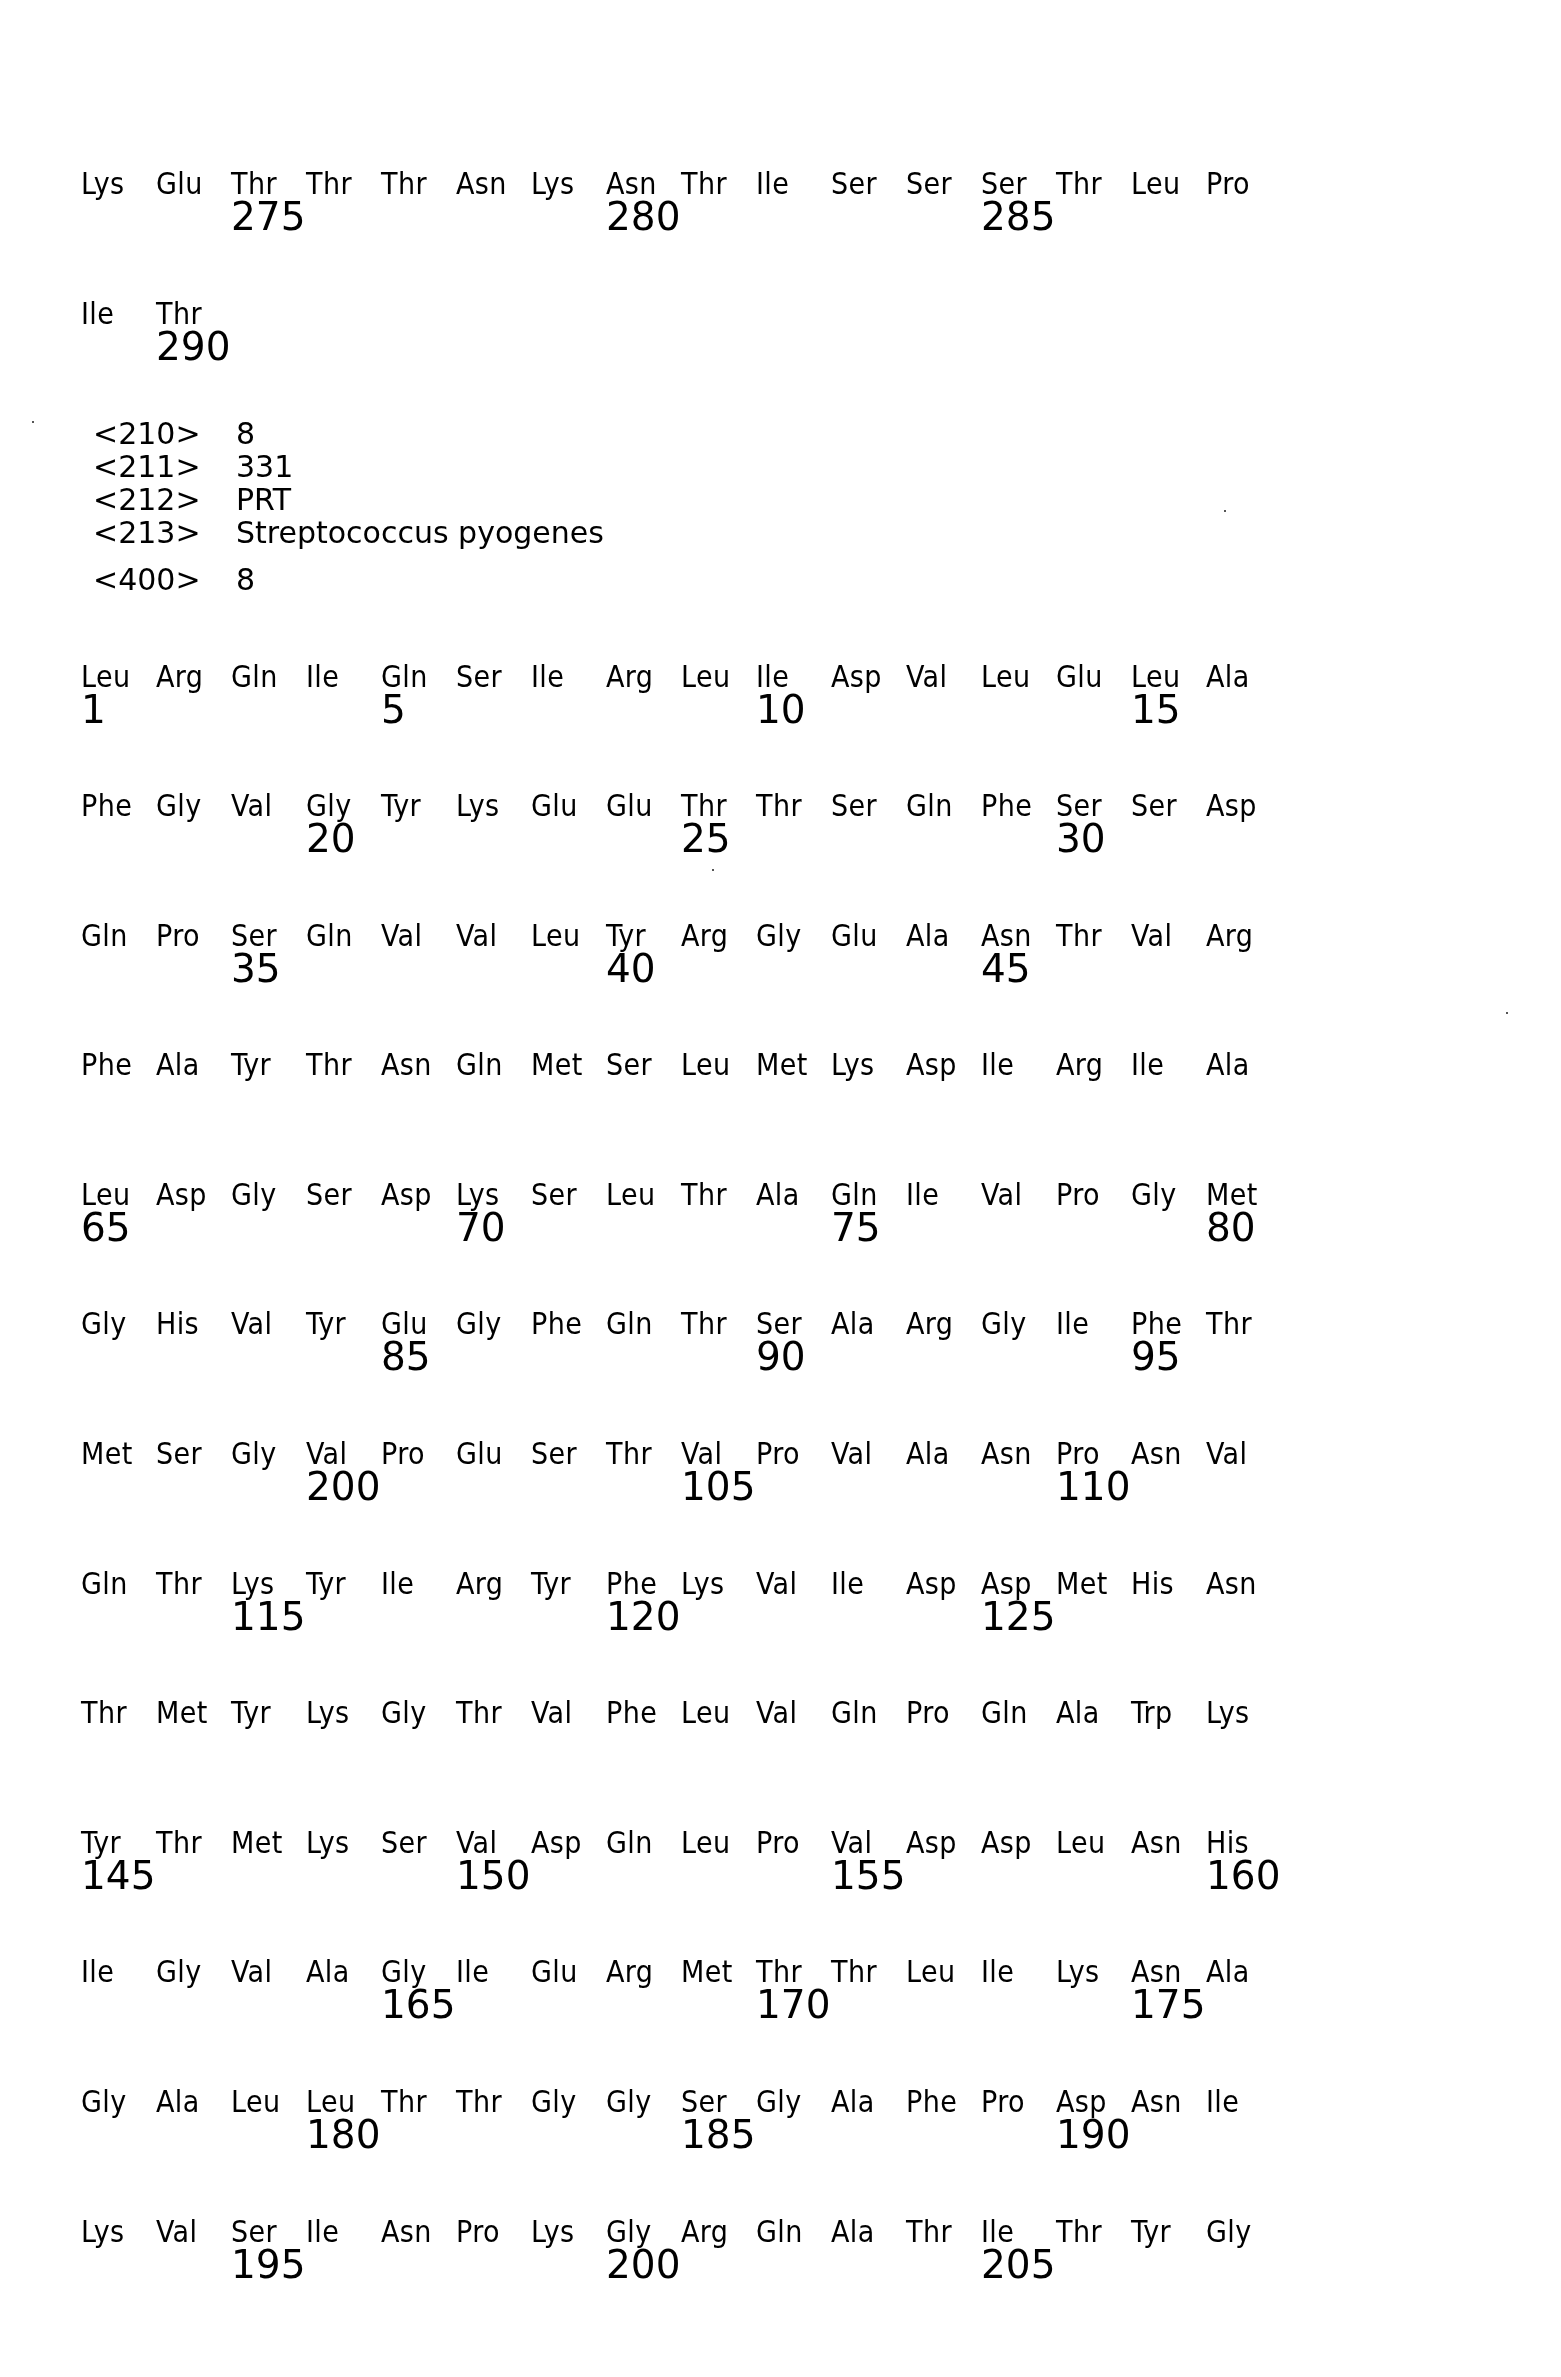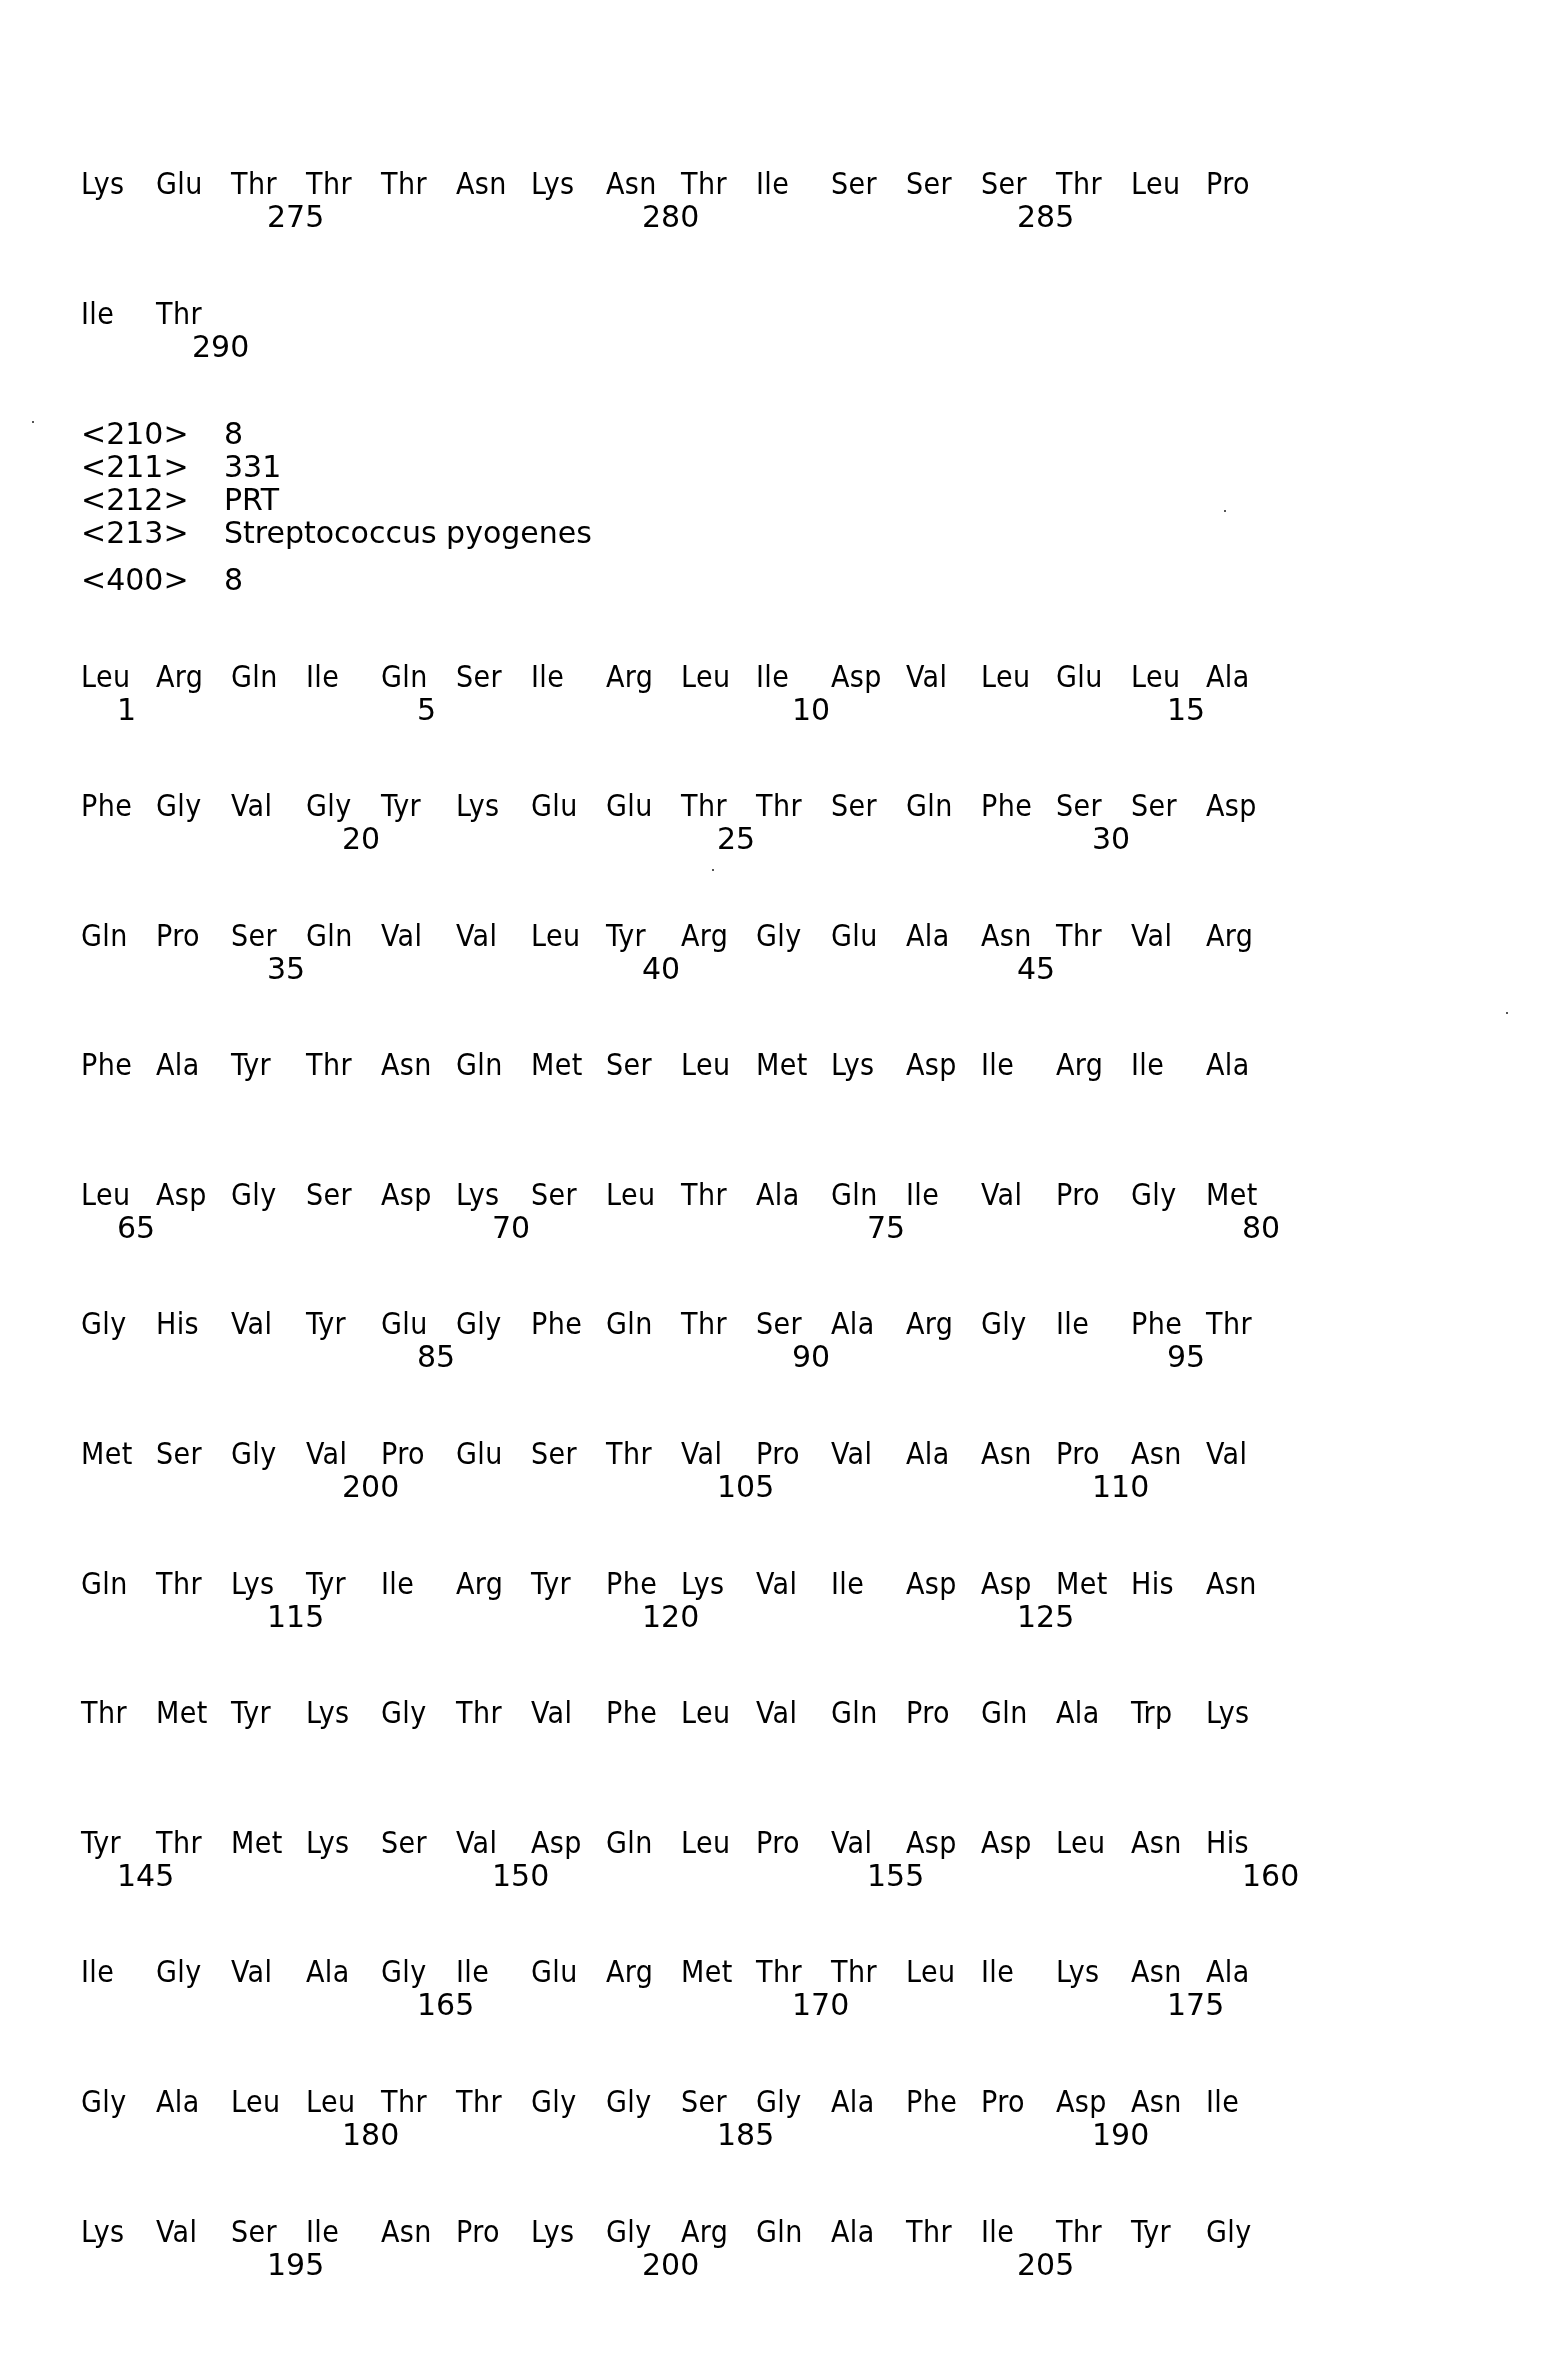--- a/index.html
+++ b/index.html
@@ -35,28 +35,27 @@
       white-space: nowrap;
       margin-top: 9px;
     }
     .row span {
       display: block;
       font-stretch: condensed;
     }
     .num-row {
       display: grid;
       grid-template-columns: repeat(16, 75px);
-      font-size: 30px;
+      font-size: 39px;
       line-height: 33px;
       white-space: nowrap;
-      margin-left: 36px;
     }
     .meta {
       position: absolute;
-      left: 0;
+      left: 12px;
       font-size: 30px;
       line-height: 33px;
     }
     .meta .line {
       display: flex;
       height: 33px;
     }
     .meta .tag {
       width: 143px;
       display: inline-block;

